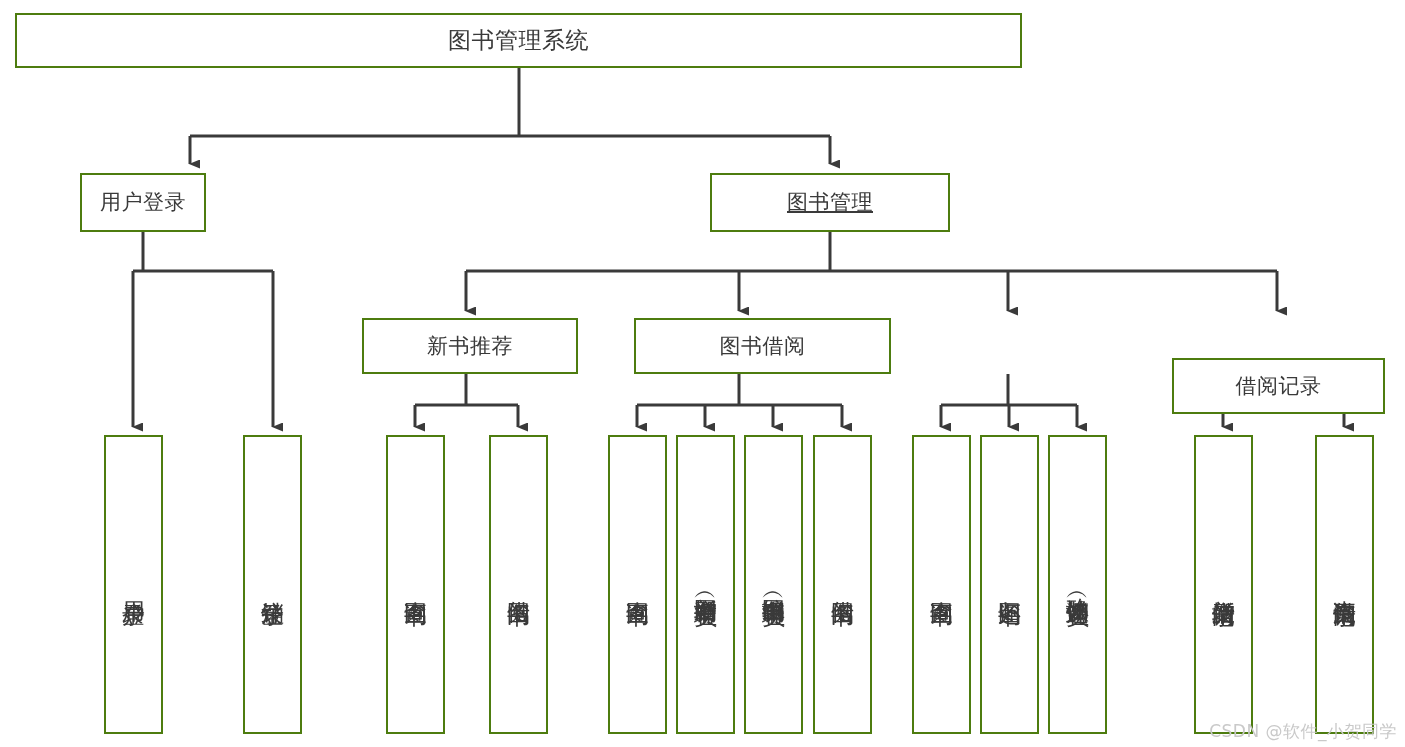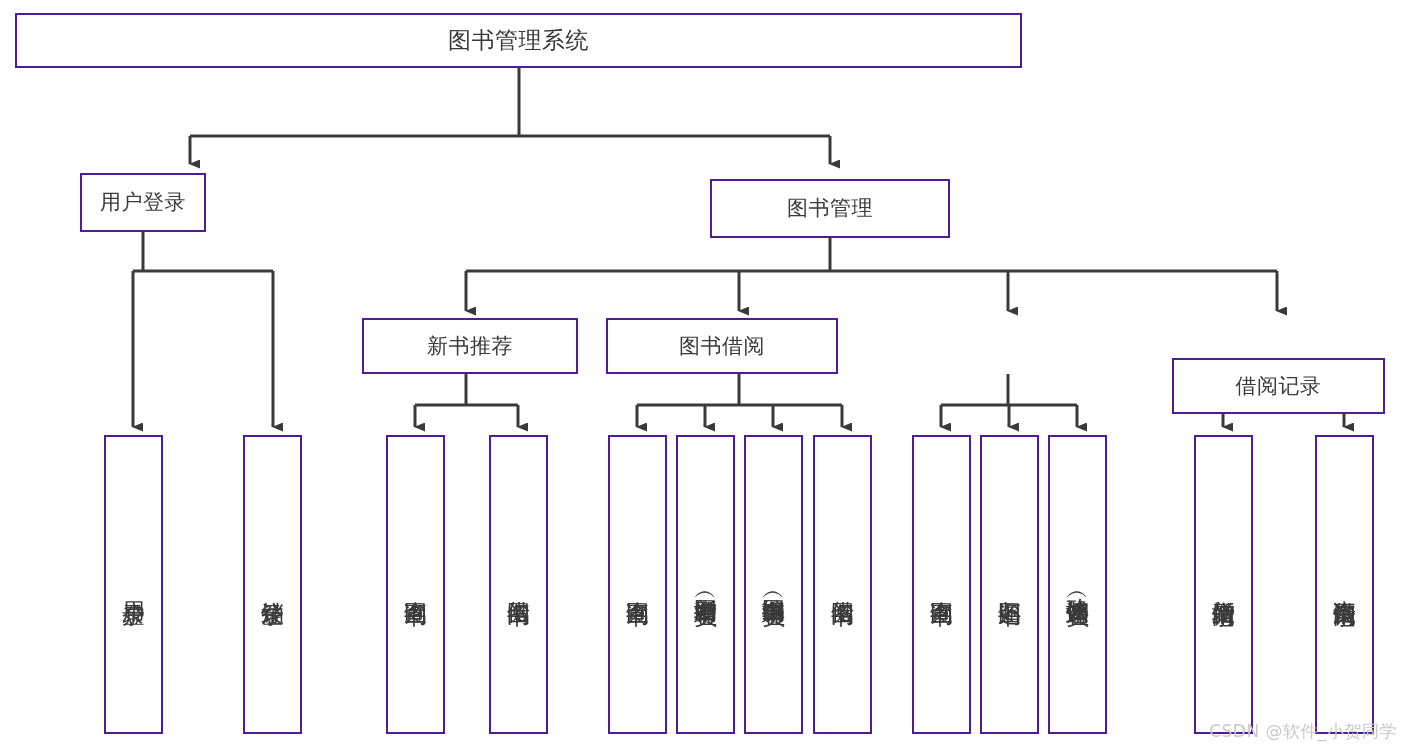--- a/index.html
+++ b/index.html
@@ -26,21 +26,21 @@
     top: 0;
     width: 1405px;
     height: 747px;
     pointer-events: none;
   }
   
   .node {
     position: absolute;
     box-sizing: border-box;
     background: #ffffff;
-    border: 2px solid #4c1d95;
+    border: 2px solid #4d7c0f;
     display: flex;
     align-items: center;
     justify-content: center;
     color: #3a3a3a;
   }
   .node .lbl {
     display: block;
     text-align: center;
     line-height: 1.08;
     letter-spacing: 0.5px;
@@ -133,29 +133,29 @@
   </svg>
 
   <div class="node root" style="left:15px; top:13px; width:1007px; height:55px;">
     <span class="lbl">图书管理系统</span>
   </div>
 
   <div class="node branch" style="left:80px; top:173px; width:126px; height:59px;">
     <span class="lbl">用户登录</span>
   </div>
 
-  <div class="node branch" style="left:710px; top:179px; width:240px; height:59px;">
+  <div class="node branch" style="left:710px; top:173px; width:240px; height:59px;text-decoration:underline;">
     <span class="lbl">图书管理</span>
   </div>
 
   <div class="node branch" style="left:362px; top:318px; width:216px; height:56px;">
     <span class="lbl">新书推荐</span>
   </div>
 
-  <div class="node branch" style="left:606px; top:318px; width:232px; height:56px;">
+  <div class="node branch" style="left:634px; top:318px; width:257px; height:56px;">
     <span class="lbl">图书借阅</span>
   </div>
 
 
   <div class="node branch" style="left:1172px; top:318px; width:213px; height:56px;margin-top:40px;">
     <span class="lbl">借阅记录</span>
   </div>
 
   <div class="node leaf" style="left:104px; top:435px; width:59px; height:299px;">
     <span class="lbl">用户登录</span>

